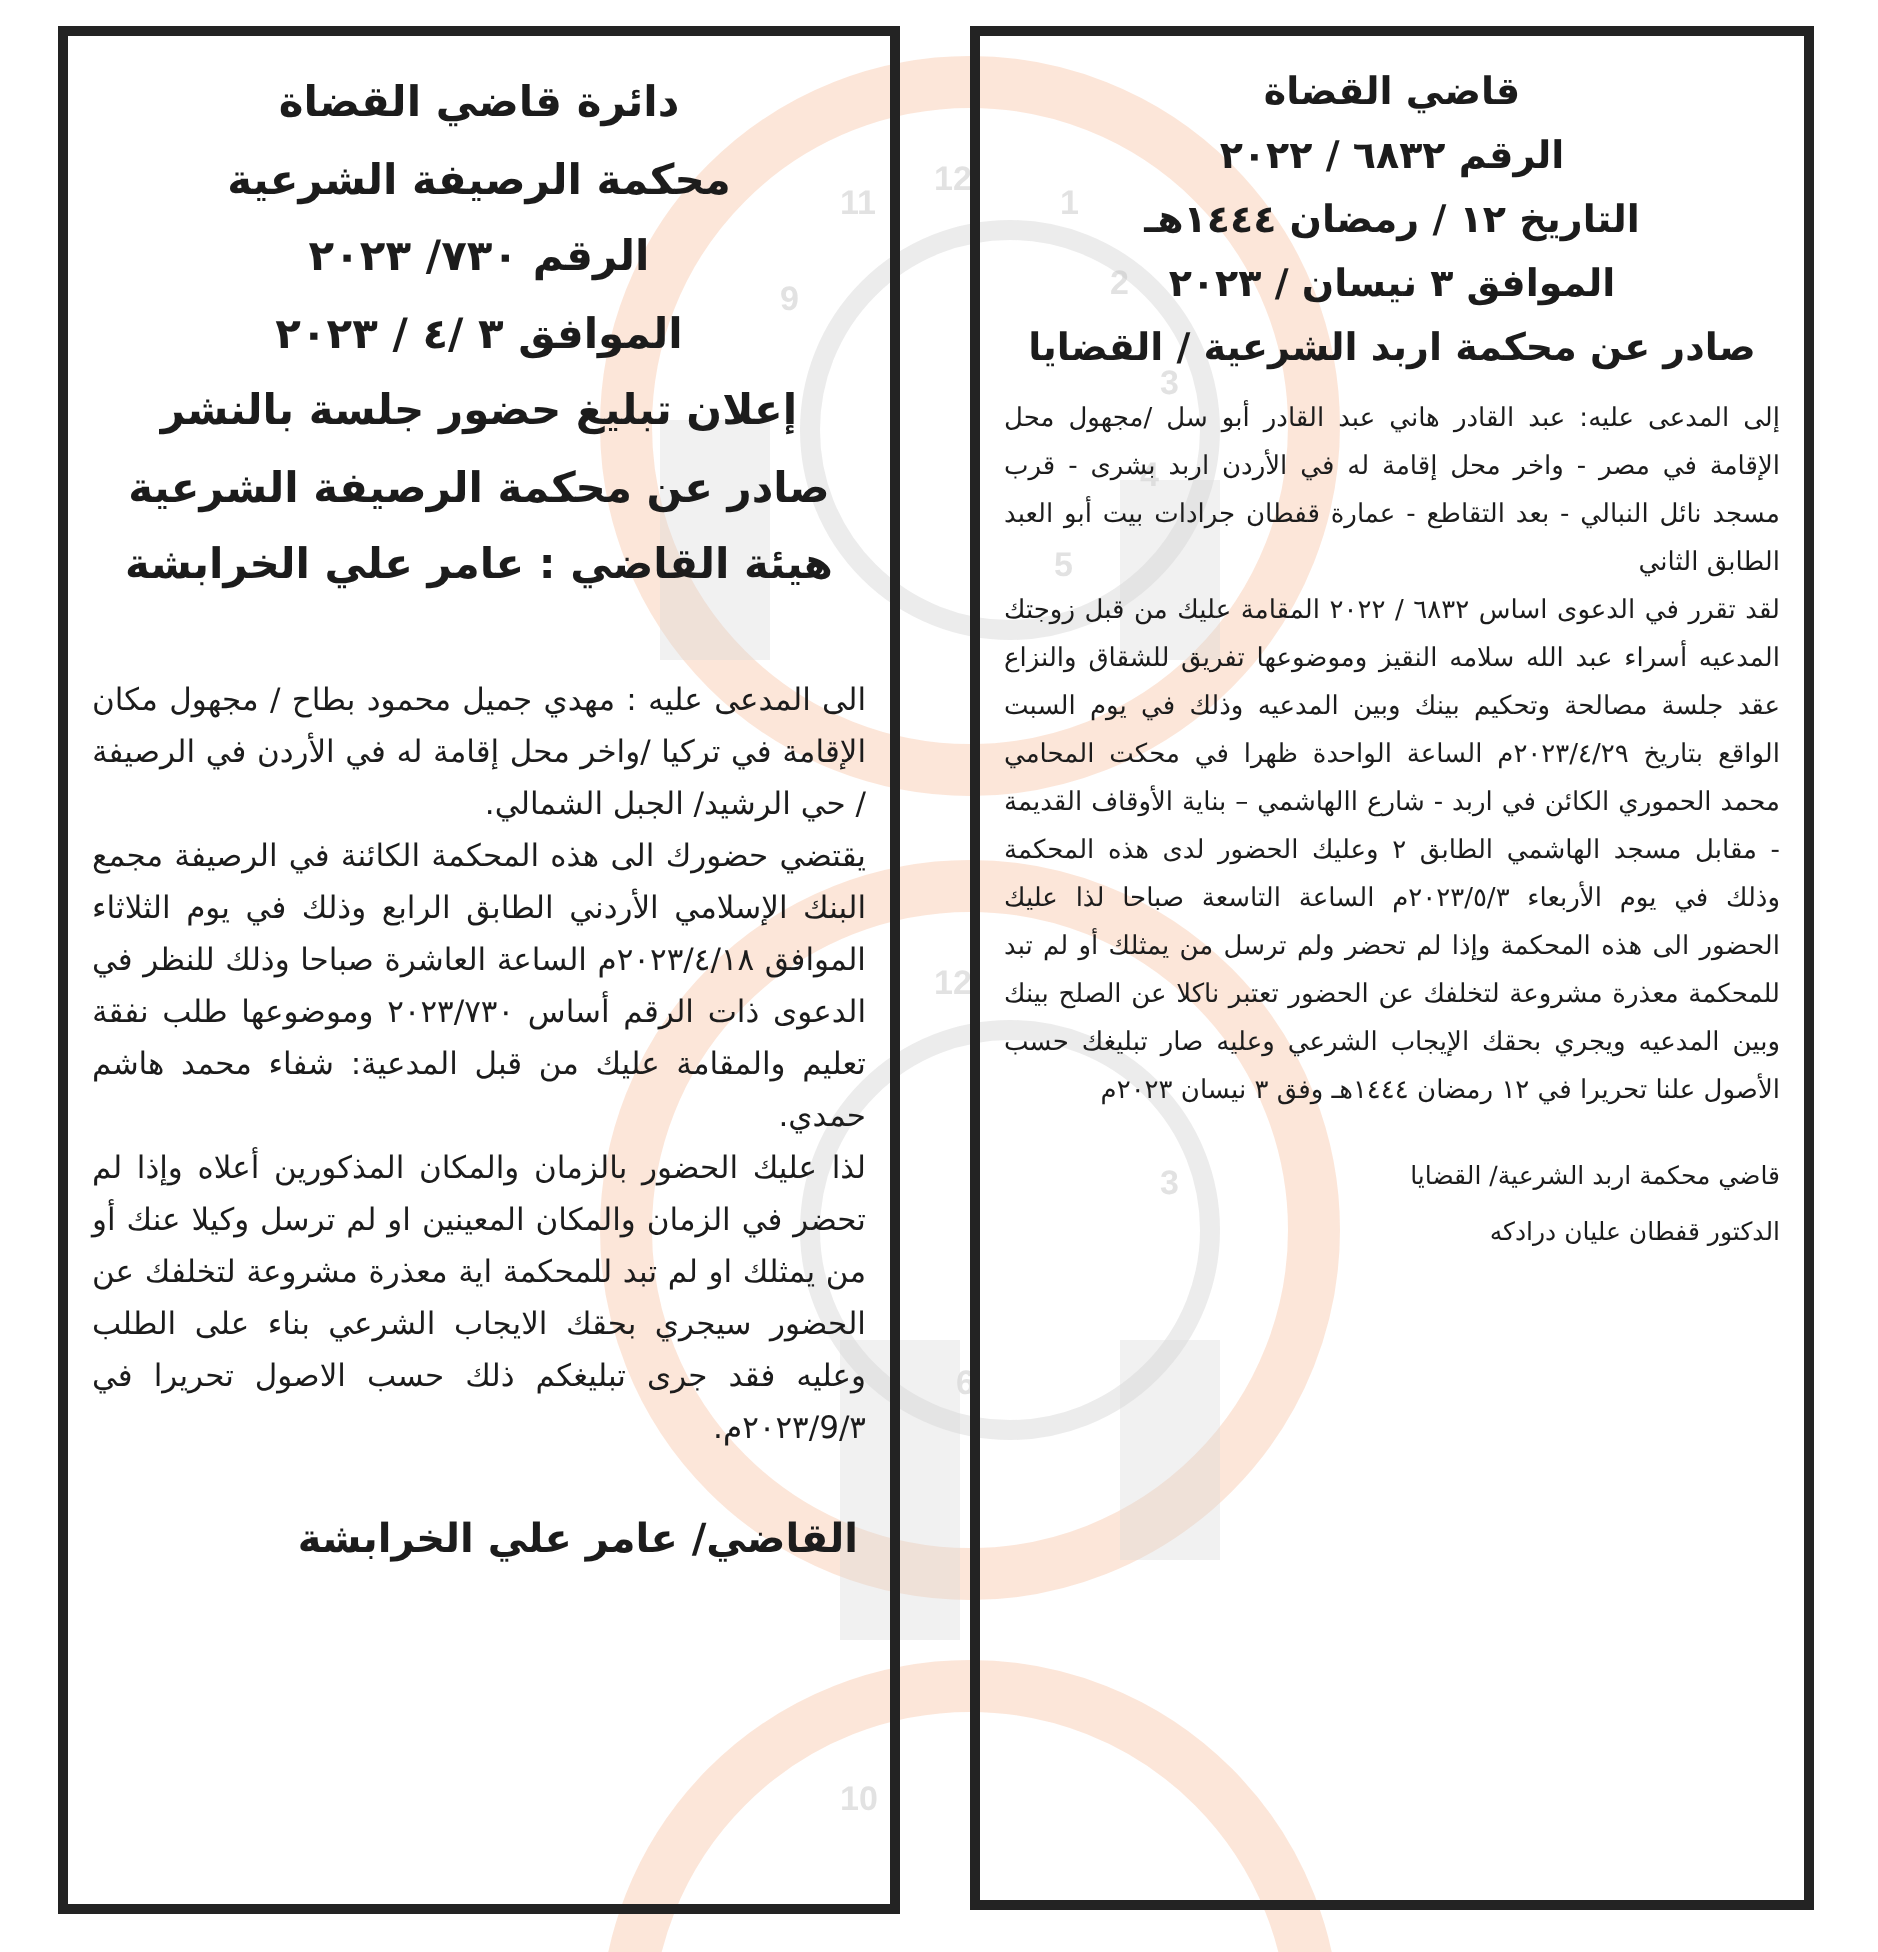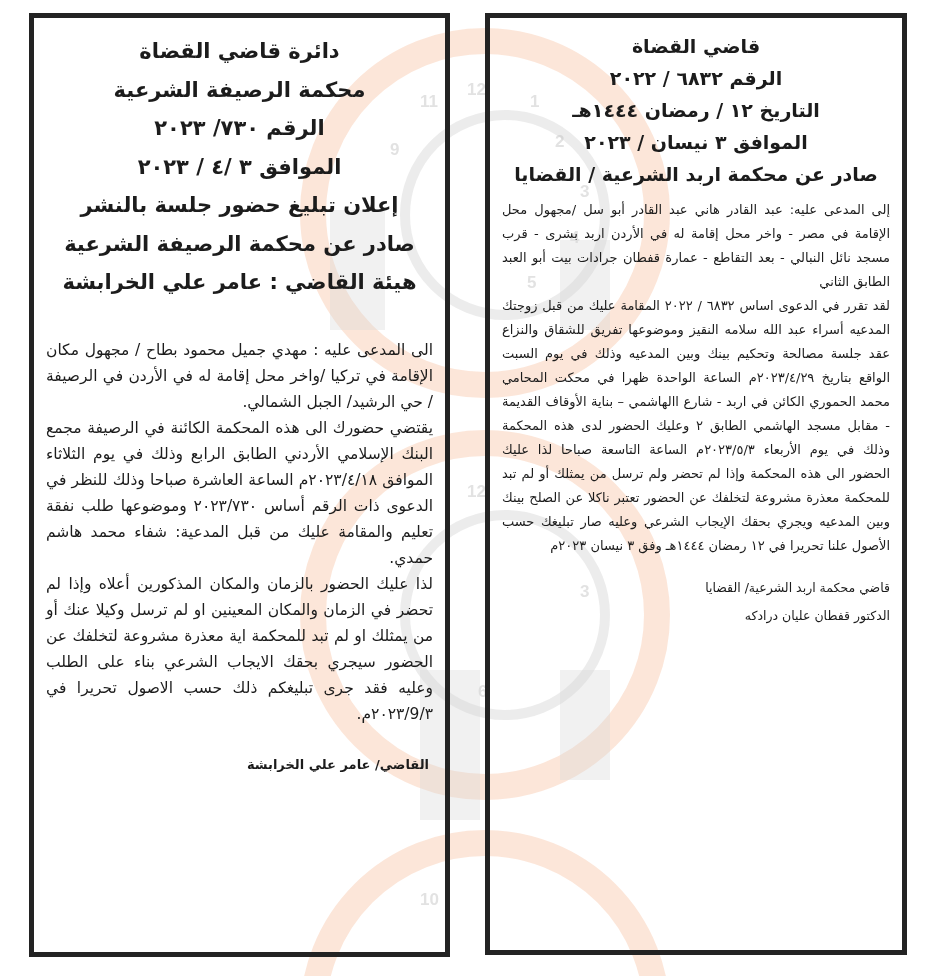--- a/index.html
+++ b/index.html
@@ -47,21 +47,21 @@
 
   .body-text {
     text-align: justify;
     text-align-last: right;
   }
   .left .body-text { font-size: 15.5px; line-height: 26px; margin-top: 35px; }
   .right .body-text { font-size: 13px; line-height: 24px; margin-top: 8px; }
   .para { margin: 0; }
 
   .left .signature {
-    font-size: 13px; font-weight: bold; margin-top: 30px; text-align: right;
+    font-size: 20px; font-weight: bold; margin-top: 30px; text-align: right;
     padding-right: 4px;
   }
   .right .signature { font-size: 12.5px; margin-top: 16px; line-height: 28px; }
 </style>
 </head>
 <body>
 
 <div class="watermark wm-ring" style="left:300px; top:28px; width:370px; height:370px; box-sizing:border-box;"></div>
 <div class="watermark wm-face" style="left:400px; top:110px; width:210px; height:210px; box-sizing:border-box;"></div>
 <div class="watermark wm-ring" style="left:300px; top:430px; width:370px; height:370px; box-sizing:border-box;"></div>

